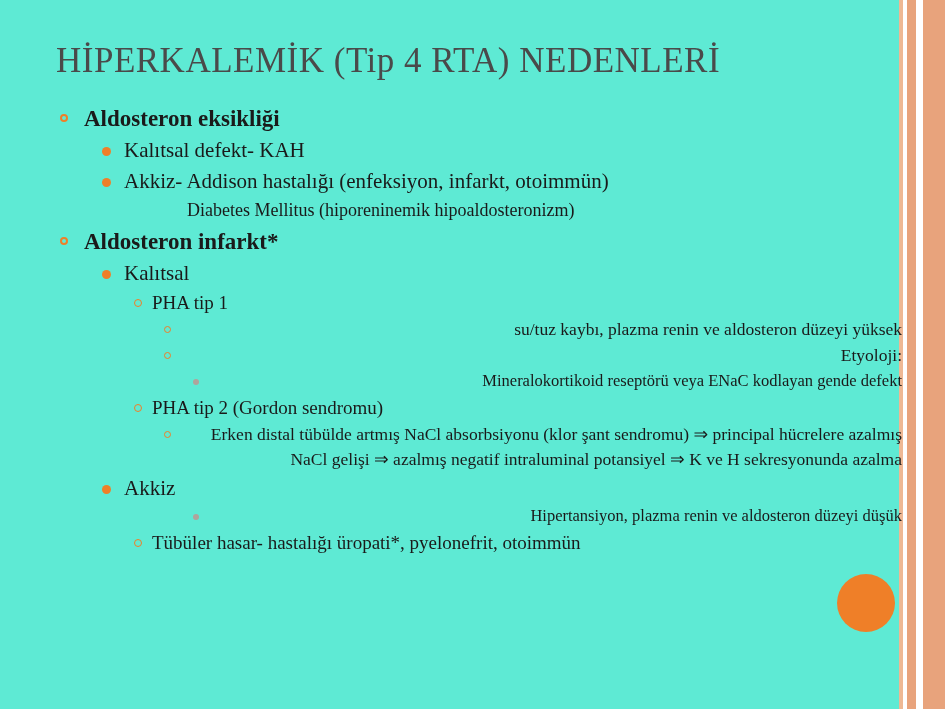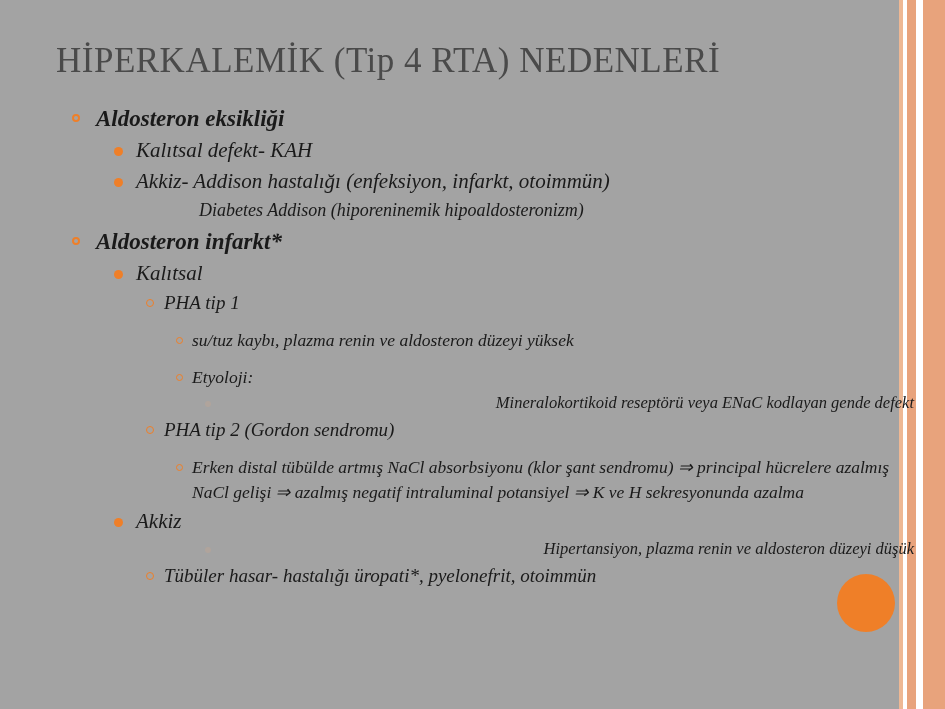--- a/index.html
+++ b/index.html
@@ -10,21 +10,21 @@
     width: 945px;
     height: 709px;
     background: #ffffff;
     font-family: "Liberation Serif", serif;
     overflow: hidden;
   }
   .slide {
     position: relative;
     width: 945px;
     height: 709px;
-    background: #a3a3a3;
+    background: #5eead4;
     box-sizing: border-box;
     padding-left: 24px;
   }
   
   .right-bar-outer {
     position: absolute;
     top: 0;
     right: 0;
     width: 22px;
     height: 709px;
@@ -76,24 +76,23 @@
     left: 56px;
     top: 41px;
     font-size: 35px;
     color: #4a4a4a;
     letter-spacing: 0.5px;
     font-family: "Liberation Serif", serif;
     white-space: nowrap;
   }
   .content {
     position: absolute;
-    left: 64px;
+    left: 52px;
     top: 100px;
     width: 850px;
-    font-style: italic;
   }
   .row {
     position: relative;
     display: block;
   }
   .bullet {
     position: absolute;
     display: inline-block;
   }
   
@@ -146,21 +145,22 @@
     border: 1.6px solid #ef7f28;
     border-radius: 50%;
     box-sizing: border-box;
   }
   
   .l4 {
     padding-left: 128px;
     font-size: 17.5px;
     color: #1a1a1a;
     line-height: 25px;
-    margin-top: 12px;
+    margin-top: 1px;
+    text-align: right;
   }
   .l4 .bullet {
     left: 112px;
     top: 9px;
     width: 7px;
     height: 7px;
     border: 1.4px solid #ef7f28;
     border-radius: 50%;
     box-sizing: border-box;
   }
@@ -215,21 +215,21 @@
       <span class="bullet"></span>
       <span>Kalıtsal defekt- KAH</span>
     </div>
 
     <div class="row l2">
       <span class="bullet"></span>
       <span>Akkiz- Addison hastalığı (enfeksiyon, infarkt, otoimmün)</span>
     </div>
 
     <div class="row nb-indent-1">
-      <span>Diabetes Addison (hiporeninemik hipoaldosteronizm)</span>
+      <span>Diabetes Mellitus (hiporeninemik hipoaldosteronizm)</span>
     </div>
 
     <div class="row l1">
       <span class="bullet"></span>
       <span>Aldosteron infarkt*</span>
     </div>
 
     <div class="row l2">
       <span class="bullet"></span>
       <span>Kalıtsal</span>

